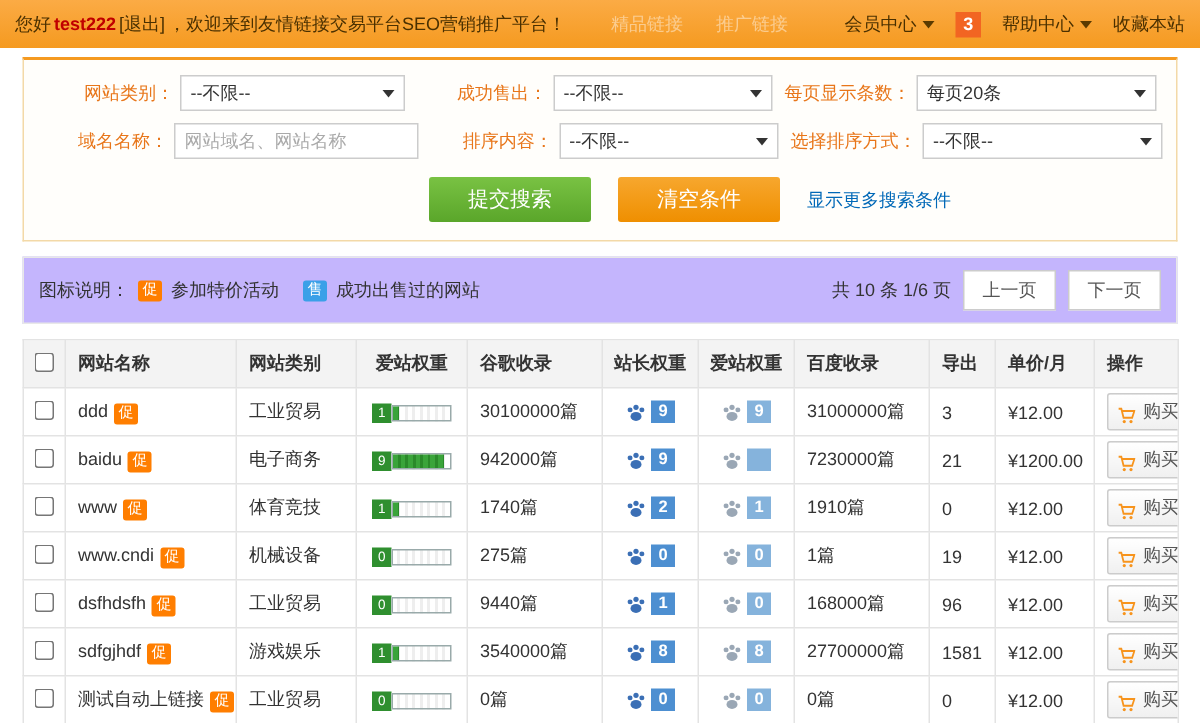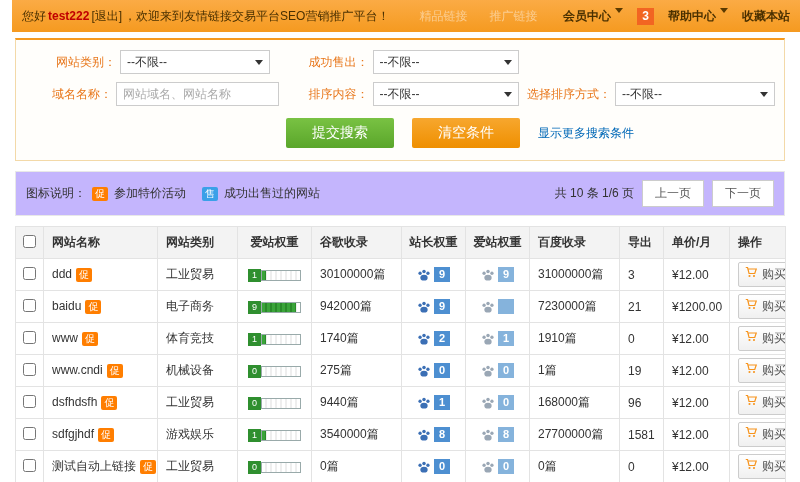--- a/index.html
+++ b/index.html
@@ -1,27 +1,27 @@
 <!DOCTYPE html>
 <html><head>
 <meta charset="utf-8">
 <style>
   * { box-sizing: border-box; margin: 0; padding: 0; }
   html,body { background:#fff; font-family:"Liberation Sans","DejaVu Sans",sans-serif; font-size:12px; color:#333; }
   body { width:800px; }
 
   
-  .topbar { height:28px; background:linear-gradient(#fbAB45,#f59a20); display:flex; align-items:center; padding:16px 10px; white-space:nowrap;margin-left:12px; }
+  .topbar { height:28px; background:linear-gradient(#fbAB45,#f59a20); display:flex; align-items:center; padding:16px 10px; white-space:nowrap; }
   .topbar .greet { color:#4a3000; }
   .topbar .uname { color:#c00000; font-weight:bold; margin:0 2px; }
   .topbar .logout { color:#4a3000; cursor:pointer; margin-right:2px; }
   .faded-nav { display:flex; gap:22px; margin-left:30px; }
   .faded-nav span { color:rgba(255,255,255,.45); }
   .topbar-right { margin-left:auto; display:flex; align-items:center; gap:14px; }
-  .tb-item { display:flex; align-items:flex-start; gap:4px; color:#4a3000; cursor:pointer;font-weight:bold; }
+  .tb-item { display:flex; align-items:center; gap:4px; color:#4a3000; cursor:pointer; }
   .caret-down { width:0; height:0; border-left:4px solid transparent; border-right:4px solid transparent; border-top:5px solid #5a3a00; display:inline-block; }
   .notif-badge { background:#f26522; color:#fff; min-width:17px; height:17px; line-height:17px; text-align:center; font-weight:bold; display:inline-block; }
 
   
   .search-panel { margin:6px 15px 10px; border:1px solid #f3d9a8; border-top:2px solid #f59a20; background:#fffefb; padding:10px 8px 12px; }
   .s-row { display:flex; margin-bottom:8px; }
   .s-field { display:flex; align-items:center; }
   .s-field.c1 { width:255px; }
   .s-field.c2 { width:240px;align-items:center; }
   .s-field.c3 { width:265px; }
@@ -59,21 +59,21 @@
   .pr-bar { width:40px; height:11px; border:1px solid #9aa; background:repeating-linear-gradient(90deg,#fff 0 3px,#eee 3px 5px); display:inline-block; position:relative; }
   .pr-fill { position:absolute; left:0; top:0; bottom:0; background:repeating-linear-gradient(90deg,#3aa43a 0 3px,#2a8a2a 3px 5px); display:block; }
 
   .paw { vertical-align:middle; margin-right:3px; }
   .paw.zz { fill:#3b6fb5; }
   .paw.az { fill:#9aa7b5; }
   .wbadge { display:inline-block; min-width:16px; height:15px; line-height:15px; text-align:center; color:#fff; font-weight:bold; font-size:11px; vertical-align:middle; }
   .wbadge.zz { background:#4d8fd1; }
   .wbadge.az { background:#85b3dc; }
 
-  .buy-btn { border:1px solid #ccc; background:linear-gradient(#fff,#f0f0f0); color:#555; padding:3px 6px; cursor:pointer; font-family:inherit; font-size:12px; display:inline-flex; align-items:flex-start; gap:5px; border-radius:2px; }
+  .buy-btn { border:1px solid #ccc; background:linear-gradient(#fff,#f0f0f0); color:#555; padding:3px 6px; cursor:pointer; font-family:inherit; font-size:12px; display:inline-flex; align-items:flex-end; gap:5px; border-radius:2px; }
 </style>
 </head>
 <body>
 
 <div class="topbar">
   <span class="greet">您好</span>
   <span class="uname">test222</span>
   <span class="logout">[退出]</span>
   <span class="greet">，欢迎来到友情链接交易平台SEO营销推广平台！</span>
 
@@ -104,20 +104,27 @@
       <span class="s-label">网站类别：</span>
       <span class="sel">
         <span>--不限--</span>
         <span class="sel-caret"></span>
       </span>
     </div>
     <div class="s-field c2">
       <span class="s-label">成功售出：</span>
       <span class="sel">
         <span>--不限--</span>
+        <span class="sel-caret"></span>
+      </span>
+    </div>
+    <div class="s-field c3">
+      <span class="s-label">每页显示条数：</span>
+      <span class="sel">
+        <span>每页20条</span>
         <span class="sel-caret"></span>
       </span>
     </div>
   </div>
   <div class="s-row">
     <div class="s-field c1">
       <span class="s-label">域名名称：</span>
       <input class="txt-input" type="text" placeholder="网站域名、网站名称" style="">
     </div>
     <div class="s-field c2">

